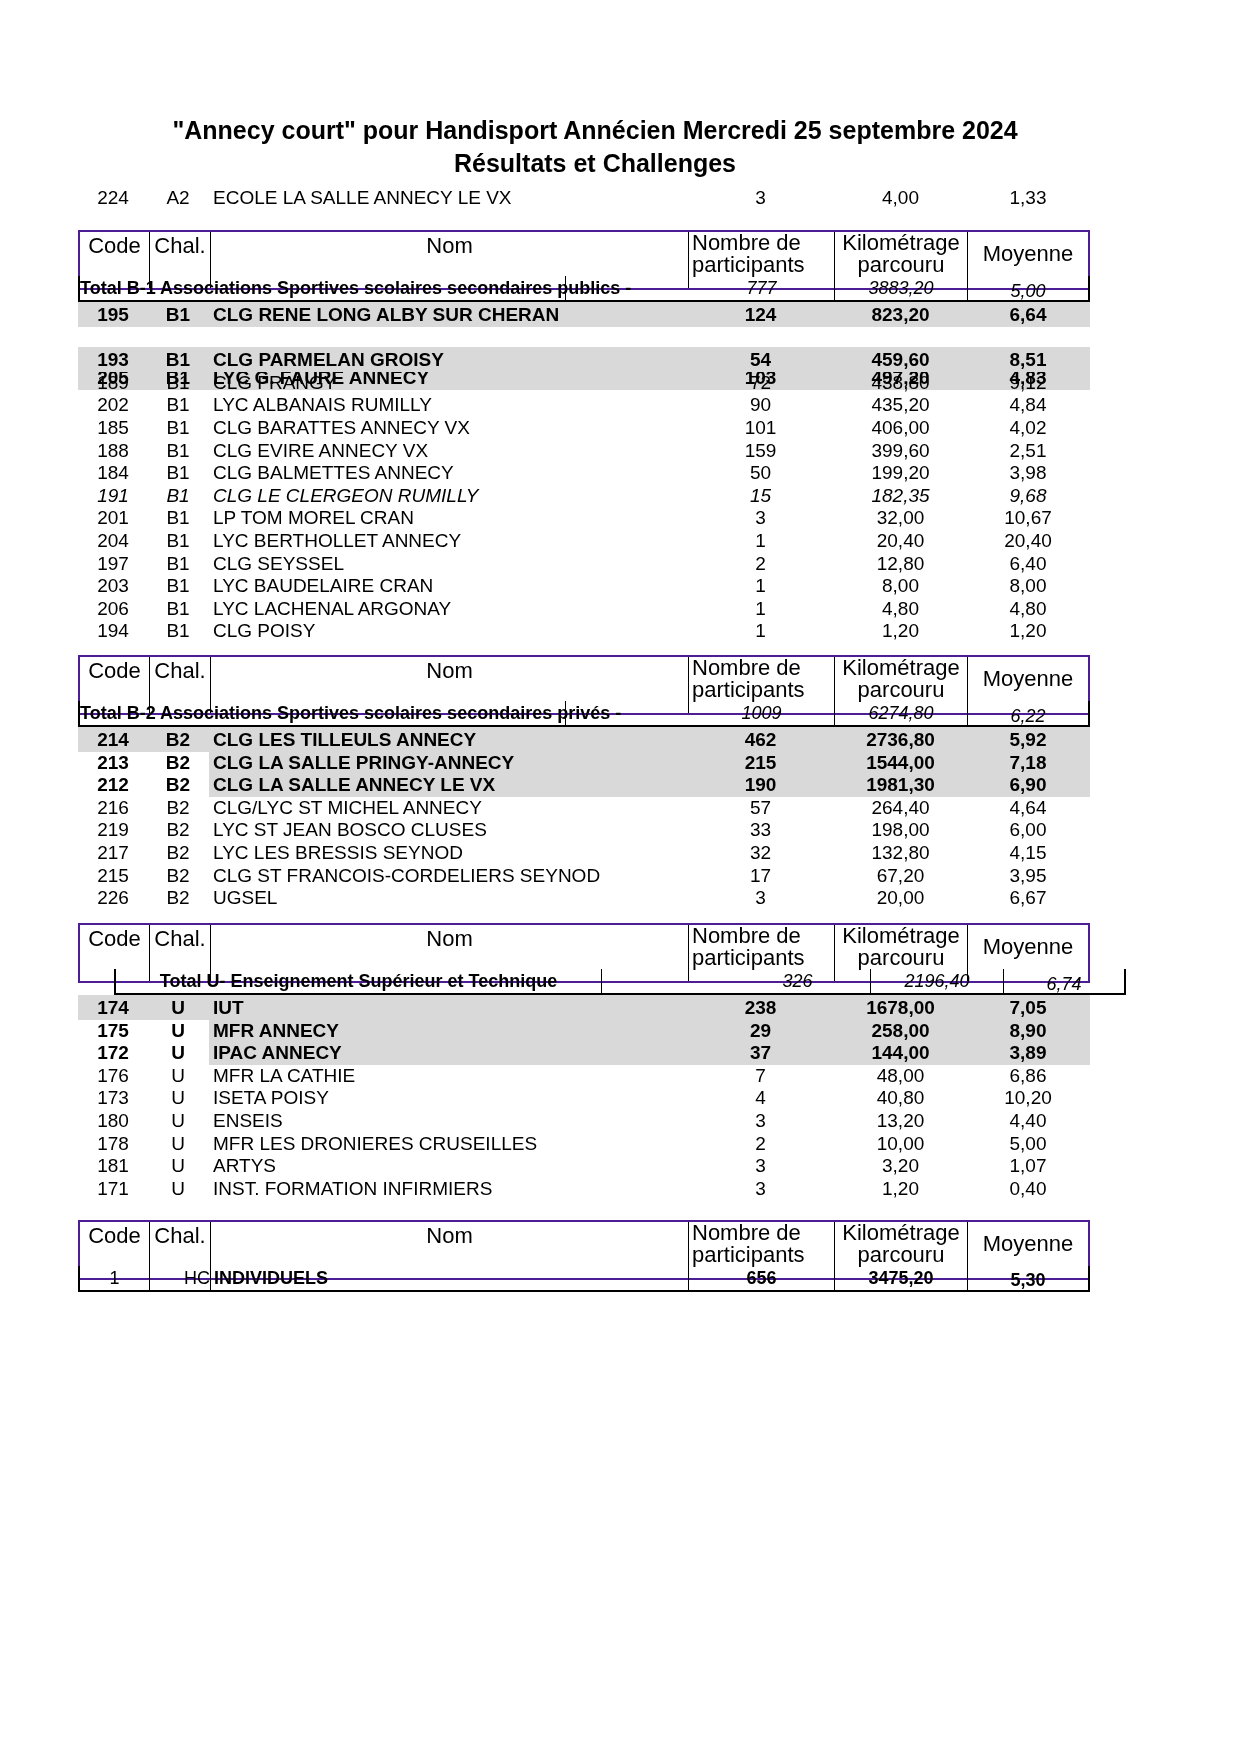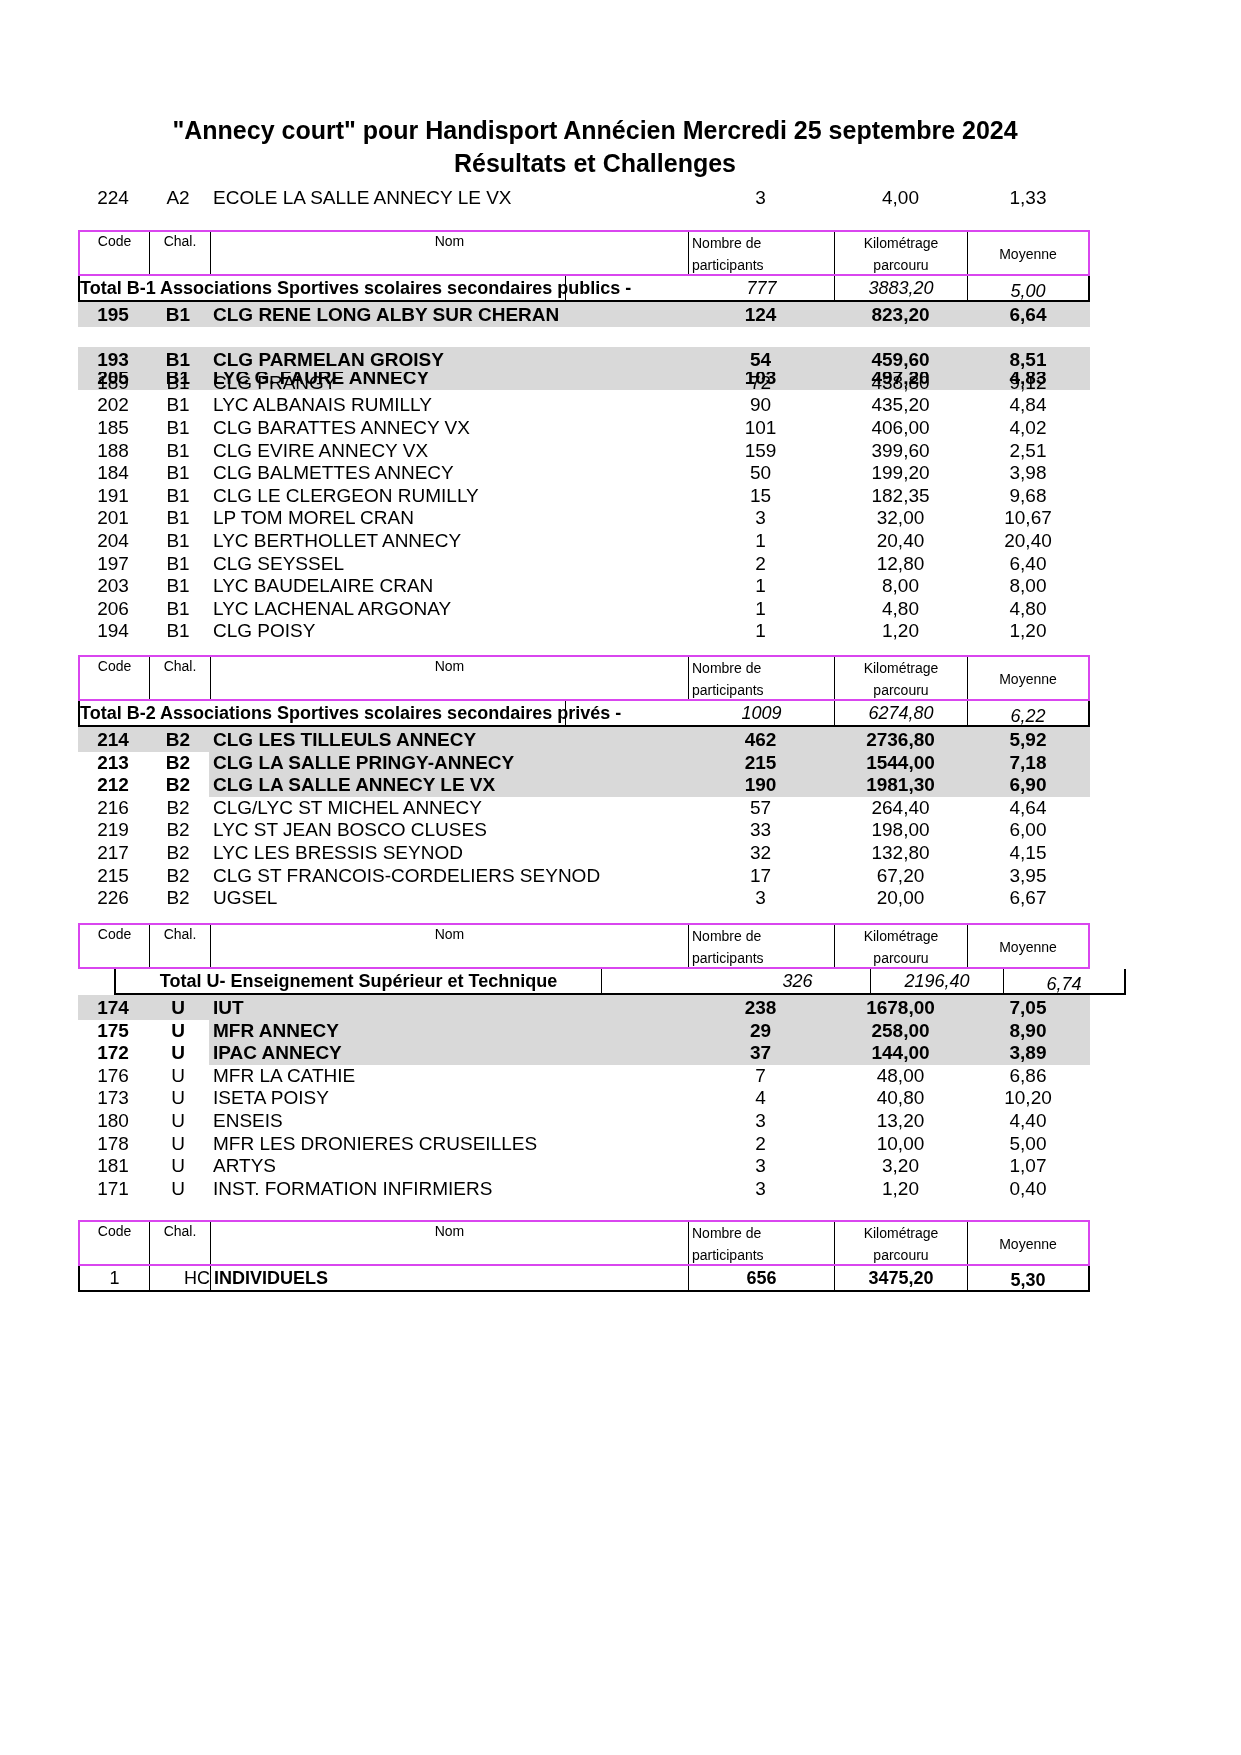--- a/index.html
+++ b/index.html
@@ -13,21 +13,21 @@
   .c-code { left: 0; width: 70px; text-align: center; }
   .c-chal { left: 70px; width: 60px; text-align: center; }
   .c-nom { left: 135px; }
   .c-part { left: 610px; width: 145px; text-align: center; }
   .c-km { left: 755px; width: 135px; text-align: center; }
   .c-moy { left: 890px; width: 120px; text-align: center; }
   .row.bold span { font-weight: bold; }
   .grey-full { background: #d9d9d9; }
   .grey-part::before { content: ""; position: absolute; left: 131px; right: 0; top: 0; bottom: 0; background: #d9d9d9; }
 
-  .hdr { position: absolute; left: 78px; width: 1012px; height: 46px; border: 2px solid #d946ef; box-sizing: border-box; font-size: 14px; }
+  .hdr { position: absolute; left: 78px; width: 1012px; height: 60px; border: 2px solid #4c1d95; box-sizing: border-box; font-size: 22px; }
   .hdr > div { position: absolute; top: 0; bottom: 0; border-right: 1.5px solid #000; box-sizing: border-box; }
   .hdr > div:last-child { border-right: none; }
   .h-code { left: 0; width: 70px; text-align: center; padding-top: 1px; }
   .h-chal { left: 70px; width: 61px; text-align: center; padding-top: 1px; }
   .h-nom { left: 131px; width: 478px; text-align: center; padding-top: 1px; }
   .h-part { left: 609px; width: 146px; padding-left: 3px; line-height: 22px; }
   .h-km { left: 755px; width: 133px; text-align: center; line-height: 22px; }
   .h-moy { left: 888px; width: 120px; text-align: center; line-height: 44px; }
 
   .tot { position: absolute; left: 78px; width: 1012px; height: 26px; border: 2px solid #000; border-top: none; box-sizing: border-box; font-size: 18px; line-height: 24px; }
@@ -134,21 +134,21 @@
         <span class="c-moy">2,51</span>
     </div>
     <div class="row" style="top: 460.2px;">
         <span class="c-code">184</span>
         <span class="c-chal">B1</span>
         <span class="c-nom">CLG BALMETTES ANNECY</span>
         <span class="c-part">50</span>
         <span class="c-km">199,20</span>
         <span class="c-moy">3,98</span>
     </div>
-    <div class="row" style="top: 482.8px;">
+    <div class="row" style="top: 482.8px; font-style: italic;">
         <span class="c-code">191</span>
         <span class="c-chal">B1</span>
         <span class="c-nom">CLG LE CLERGEON RUMILLY</span>
         <span class="c-part">15</span>
         <span class="c-km">182,35</span>
         <span class="c-moy">9,68</span>
     </div>
     <div class="row" style="top: 505.4px;">
         <span class="c-code">201</span>
         <span class="c-chal">B1</span>

